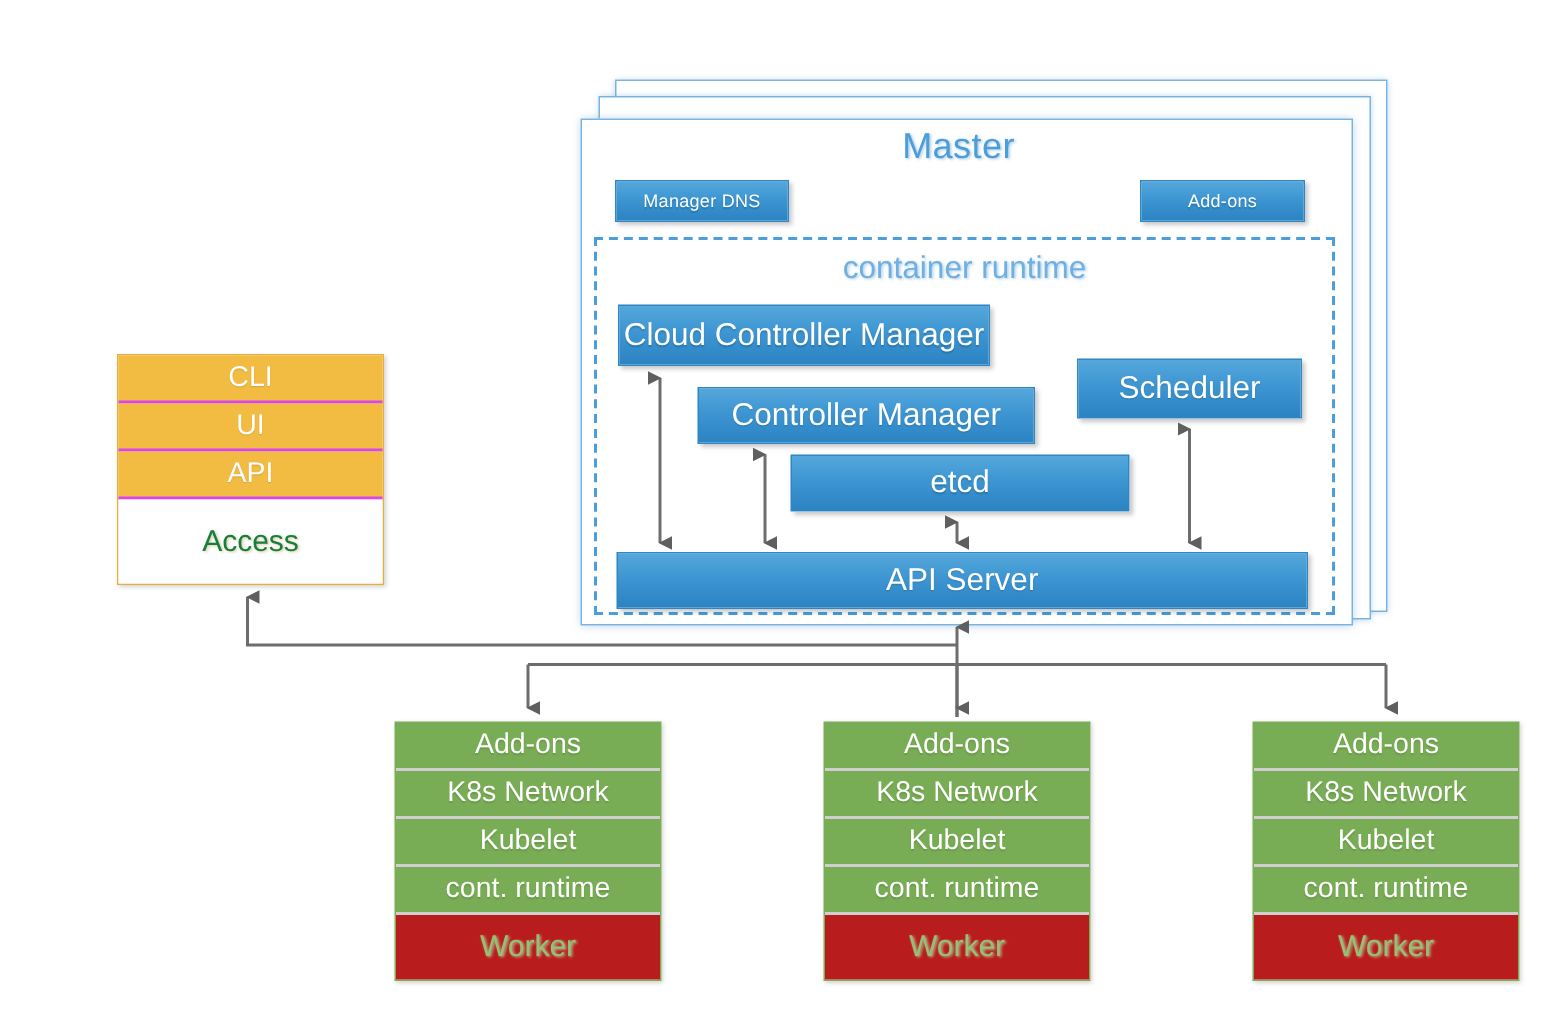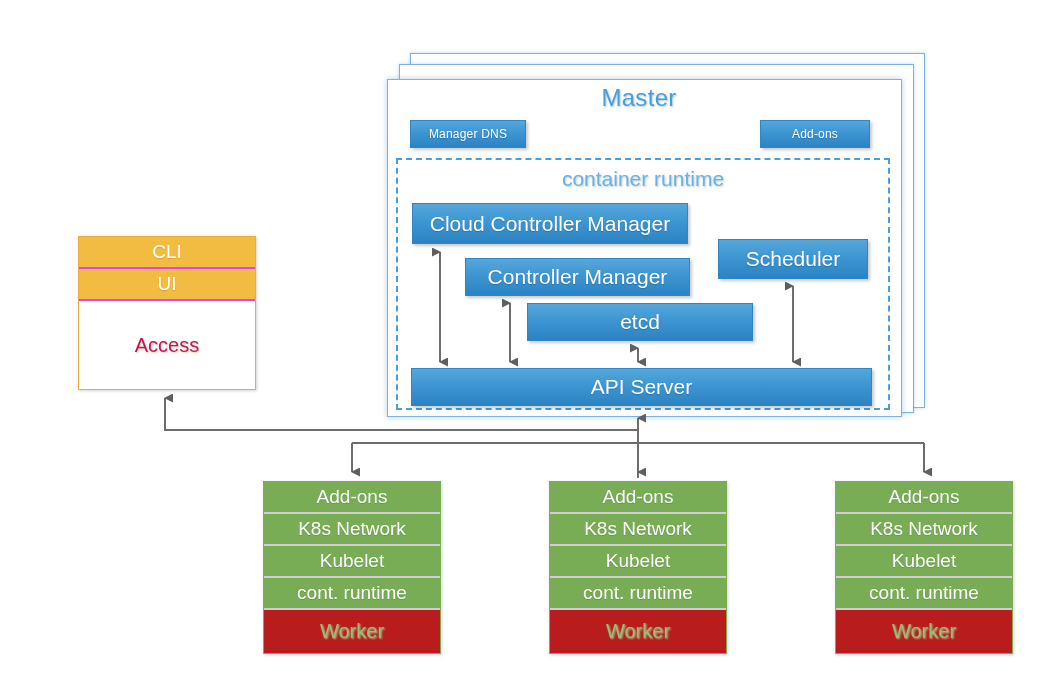--- a/index.html
+++ b/index.html
@@ -49,41 +49,41 @@
     display:flex;align-items:center;justify-content:center;
     box-shadow:2px 2px 3px rgba(0,0,0,.22);
     text-shadow:0 1px 1px rgba(0,0,0,.18);
     white-space:nowrap;
   }
   .bbox.small{font-size:12px;letter-spacing:.2px;}
   .bbox.big{font-size:21px;}
 
   .b-clusterdns{left:410px;top:120px;width:116px;height:28px;}
   .b-addons-m  {left:760px;top:120px;width:110px;height:28px;}
-  .b-ccm       {left:412px;top:203px;width:276px;height:41px;}
+  .b-ccm       {left:412px;top:203px;width:248px;height:41px;}
   .b-cm        {left:465px;top:258px;width:225px;height:38px;}
   .b-sched     {left:718px;top:239px;width:150px;height:40px;}
   .b-etcd      {left:527px;top:303px;width:226px;height:38px;}
   .b-apiserver {left:411px;top:368px;width:461px;height:38px;}
 
   
   .access-panel{
     left:78px;top:236px;width:178px;height:154px;
     border:1px solid #e8ae3c;background:#ffffff;
     box-shadow:1px 1px 3px rgba(0,0,0,.18);
     display:flex;flex-direction:column;
   }
   .orow{
     height:30px;background:#f2bb42;color:#ffffff;
     display:flex;align-items:center;justify-content:center;
     font-size:19px;border-bottom:2px solid #d946ef;
     text-shadow:0 1px 1px rgba(0,0,0,.12);
   }
   .ofoot{
-    flex:1;background:#ffffff;color:#be185d;
+    flex:1;background:#ffffff;color:#15803d;
     display:flex;align-items:center;justify-content:center;
     font-size:20px;text-shadow:1px 1px 2px rgba(215,190,150,.9);
   }
 
   
   .worker{
     border:1px solid #7aad55;background:#ffffff;
     box-shadow:1px 1px 3px rgba(0,0,0,.18);
     display:flex;flex-direction:column;
     top:481px;height:173px;
@@ -124,20 +124,21 @@
 
   <div class="abs bbox big b-ccm">Cloud Controller Manager</div>
   <div class="abs bbox big b-cm">Controller Manager</div>
   <div class="abs bbox big b-sched">Scheduler</div>
   <div class="abs bbox big b-etcd">etcd</div>
   <div class="abs bbox big b-apiserver">API Server</div>
 
   <div class="abs access-panel">
     <div class="orow">CLI</div>
     <div class="orow">UI</div>
+    <div class="orow">API</div>
     <div class="ofoot">Access</div>
   </div>
 
   <div class="abs worker w1">
     <div class="grow">Add-ons</div>
     <div class="grow">K8s Network</div>
     <div class="grow">Kubelet</div>
     <div class="grow">cont. runtime</div>
     <div class="gfoot">Worker</div>
   </div>

